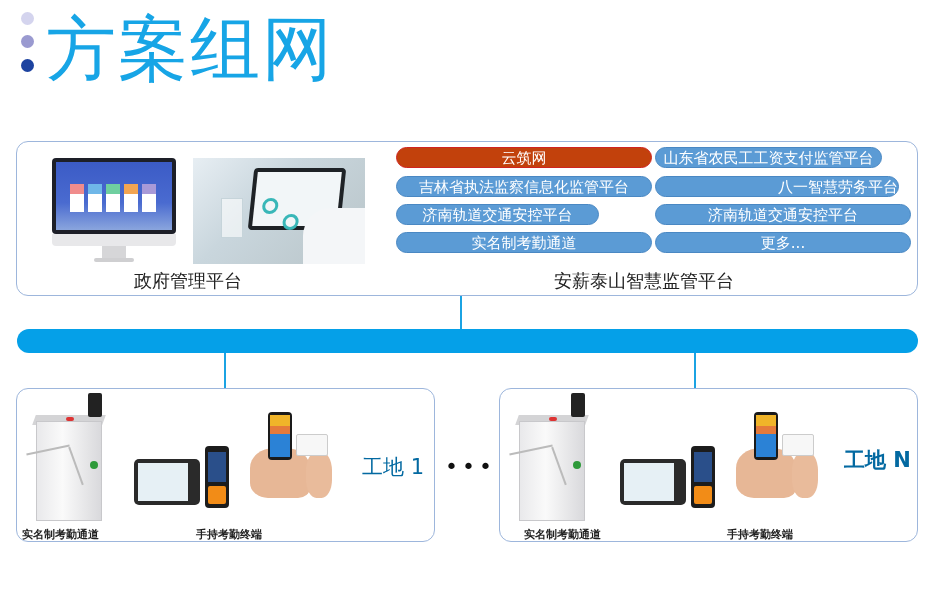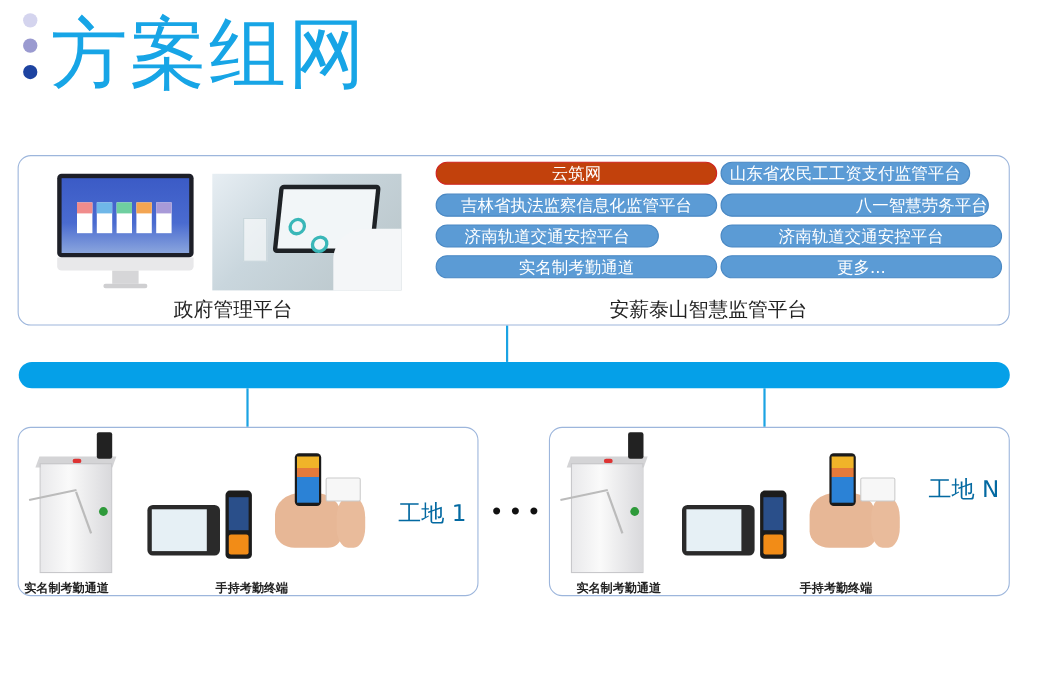--- a/index.html
+++ b/index.html
@@ -98,21 +98,21 @@
   <div class="lscreen">
       <div>
     <div class="ring" style="left:8px;top:26px;width:16px;height:16px;"></div>
     <div class="ring" style="left:30px;top:26px;width:16px;height:16px;"></div>
     <div class="ring" style="left:54px;top:22px;width:22px;height:22px;"></div>
   </div>
     </div>
   <div class="sleeve"></div>
 </div>
 
-<div class="caption" style="left:134px;top:269px;margin-left:24px;">政府管理平台</div>
+<div class="caption" style="left:134px;top:269px;">政府管理平台</div>
 
 <div class="pill red" style="left:396px;top:147px;width:256px;">云筑网</div>
 <div class="pill blue" style="left:655px;top:147px;width:227px;">山东省农民工工资支付监管平台</div>
 <div class="pill blue" style="left:396px;top:176px;width:256px;">吉林省执法监察信息化监管平台</div>
 <div class="pill blue" style="left:655px;top:176px;width:244px;text-align:right;">八一智慧劳务平台</div>
 <div class="pill blue" style="left:396px;top:204px;width:203px;">济南轨道交通安控平台</div>
 <div class="pill blue" style="left:655px;top:204px;width:256px;">济南轨道交通安控平台</div>
 <div class="pill blue" style="left:396px;top:232px;width:256px;">实名制考勤通道</div>
 <div class="pill blue" style="left:655px;top:232px;width:256px;">更多...</div>
 
@@ -172,15 +172,15 @@
     <div class="keys"></div>
   </div>
 <div class="phone-hand" style="left:736px;top:412px;">
     <div class="hand"></div>
     <div class="hand2"></div>
     <div class="phone">
       <div></div>
     </div>
     <div class="idcard"></div>
   </div>
-<div class="site-label" style="left:844px;top:431px;">工地 N</div>
+<div class="site-label" style="left:844px;top:446px;font-weight:bold;">工地 N</div>
 <div class="small-cap" style="left:524px;top:527px;">实名制考勤通道</div>
 <div class="small-cap" style="left:727px;top:527px;">手持考勤终端</div>
 
 </body></html>

